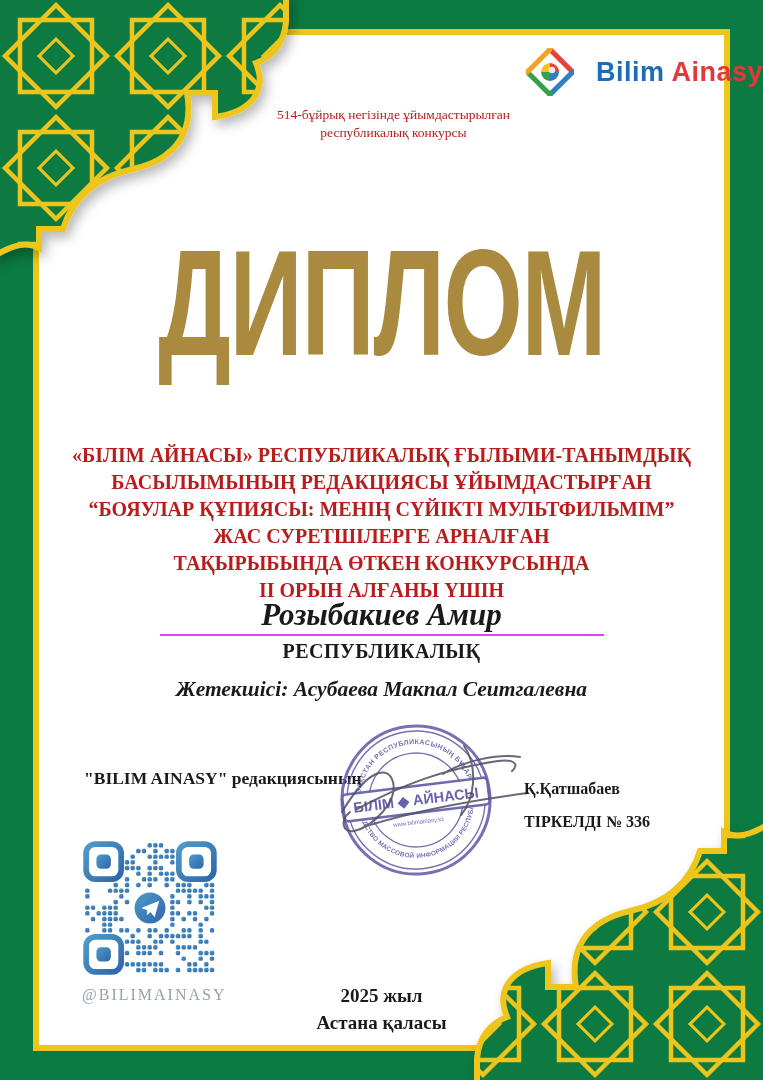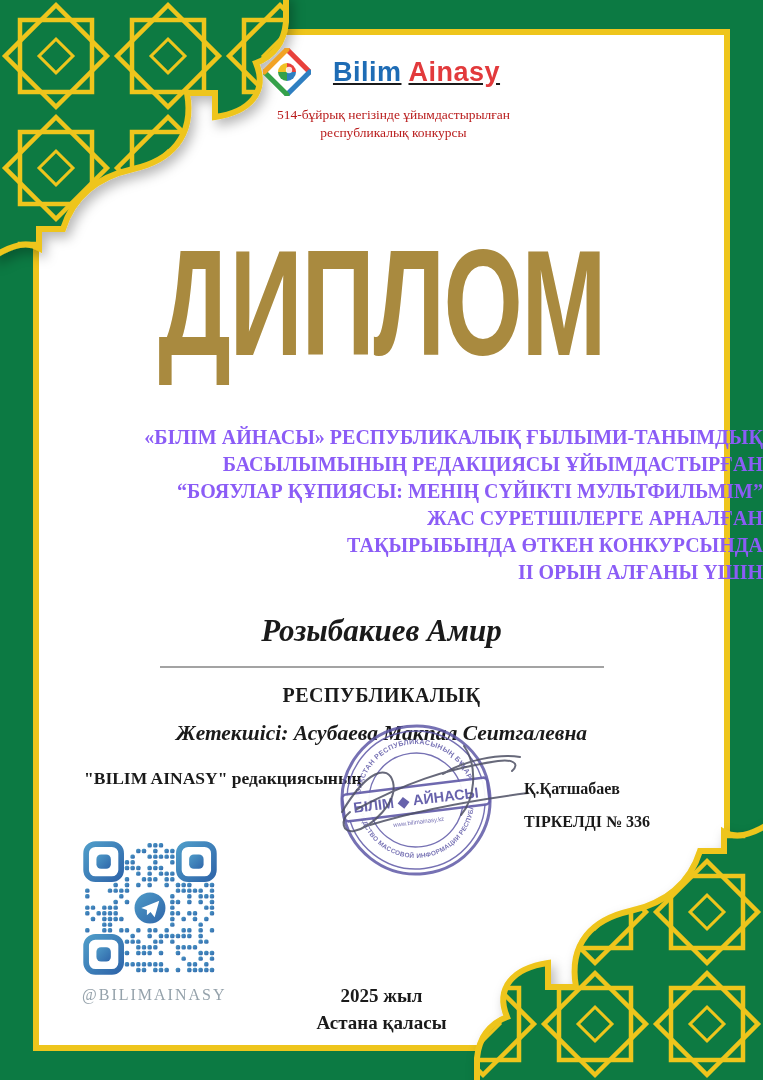--- a/index.html
+++ b/index.html
@@ -1,41 +1,41 @@
 <!DOCTYPE html>
 <html><head>
 <meta charset="utf-8">
 <style>
   html,body{margin:0;padding:0;background:#e8e8e8;}
   .page{position:relative;width:763px;height:1080px;margin:0 auto;background:#fff;overflow:hidden;
         font-family:"Liberation Serif",serif;color:#1a1a1a;}
   .deco{position:absolute;inset:0;z-index:1;pointer-events:none;}
   .content{position:absolute;inset:0;z-index:2;}
 
-  .logo-row{position:absolute;top:48px;left:0;width:100%;display:flex;justify-content:center;align-items:center;gap:22px;text-decoration:underline;}
+  .logo-row{position:absolute;top:48px;left:0;width:100%;display:flex;justify-content:flex-end;align-items:center;gap:22px;}
   .logo-word{font-family:"Liberation Sans",sans-serif;font-weight:bold;font-size:27px;letter-spacing:.5px;}
   .logo-word .b1{color:#1e6cb5;} .logo-word .b2{color:#e23a3c;margin-left:7px;}
 
   .subtitle{position:absolute;top:106px;left:12px;width:100%;text-align:center;
             font-size:13.5px;line-height:18px;color:#b91c1c;}
 
   .degree{position:absolute;top:162px;left:0;width:100%;text-align:center;
           font-weight:bold;font-size:27px;letter-spacing:1px;color:#111;}
 
   .diploma-title{position:absolute;top:228px;left:0;width:100%;text-align:center;}
   .diploma-title span{display:inline-block;font-family:"Liberation Sans",sans-serif;font-weight:bold;
           font-size:150px;line-height:150px;color:#a98a3f;transform:scaleX(.68);transform-origin:center;
           letter-spacing:-2px;}
 
-  .body-text{position:absolute;top:424px;left:0;width:100%;text-align:right;
-             font-weight:bold;font-size:20px;line-height:27px;color:#8b5cf6;}
+  .body-text{position:absolute;top:442px;left:0;width:100%;text-align:center;
+             font-weight:bold;font-size:20px;line-height:27px;color:#b91c1c;}
 
   .name-block{position:absolute;top:598px;left:0;width:100%;text-align:center;}
-  .name-line{display:block;margin:16px auto;width:444px;border-bottom:2px solid #a3a3a3;
-             font-weight:bold;font-style:italic;font-size:31px;line-height:34px;padding-bottom:18px;}
+  .name-line{display:block;margin:0 auto;width:444px;border-bottom:2px solid #d946ef;
+             font-weight:bold;font-style:italic;font-size:31px;line-height:34px;padding-bottom:2px;}
   .award-text{margin-top:4px;font-weight:bold;font-size:20px;letter-spacing:.5px;}
   .supervisor{margin-top:14px;font-weight:bold;font-style:italic;font-size:21.5px;}
 
   .editor-block{position:absolute;left:84px;top:766px;font-weight:bold;font-size:17.5px;line-height:25px;}
 
   .stamp-wrap{position:absolute;left:336px;top:720px;width:160px;height:160px;transform:rotate(-7deg);opacity:.92;}
   .sig-wrap{position:absolute;left:312px;top:712px;width:235px;height:165px;}
 
   .signer-block{position:absolute;left:524px;top:780px;font-weight:bold;font-size:16px;}
   .signer-block .reg{margin-top:15px;}

